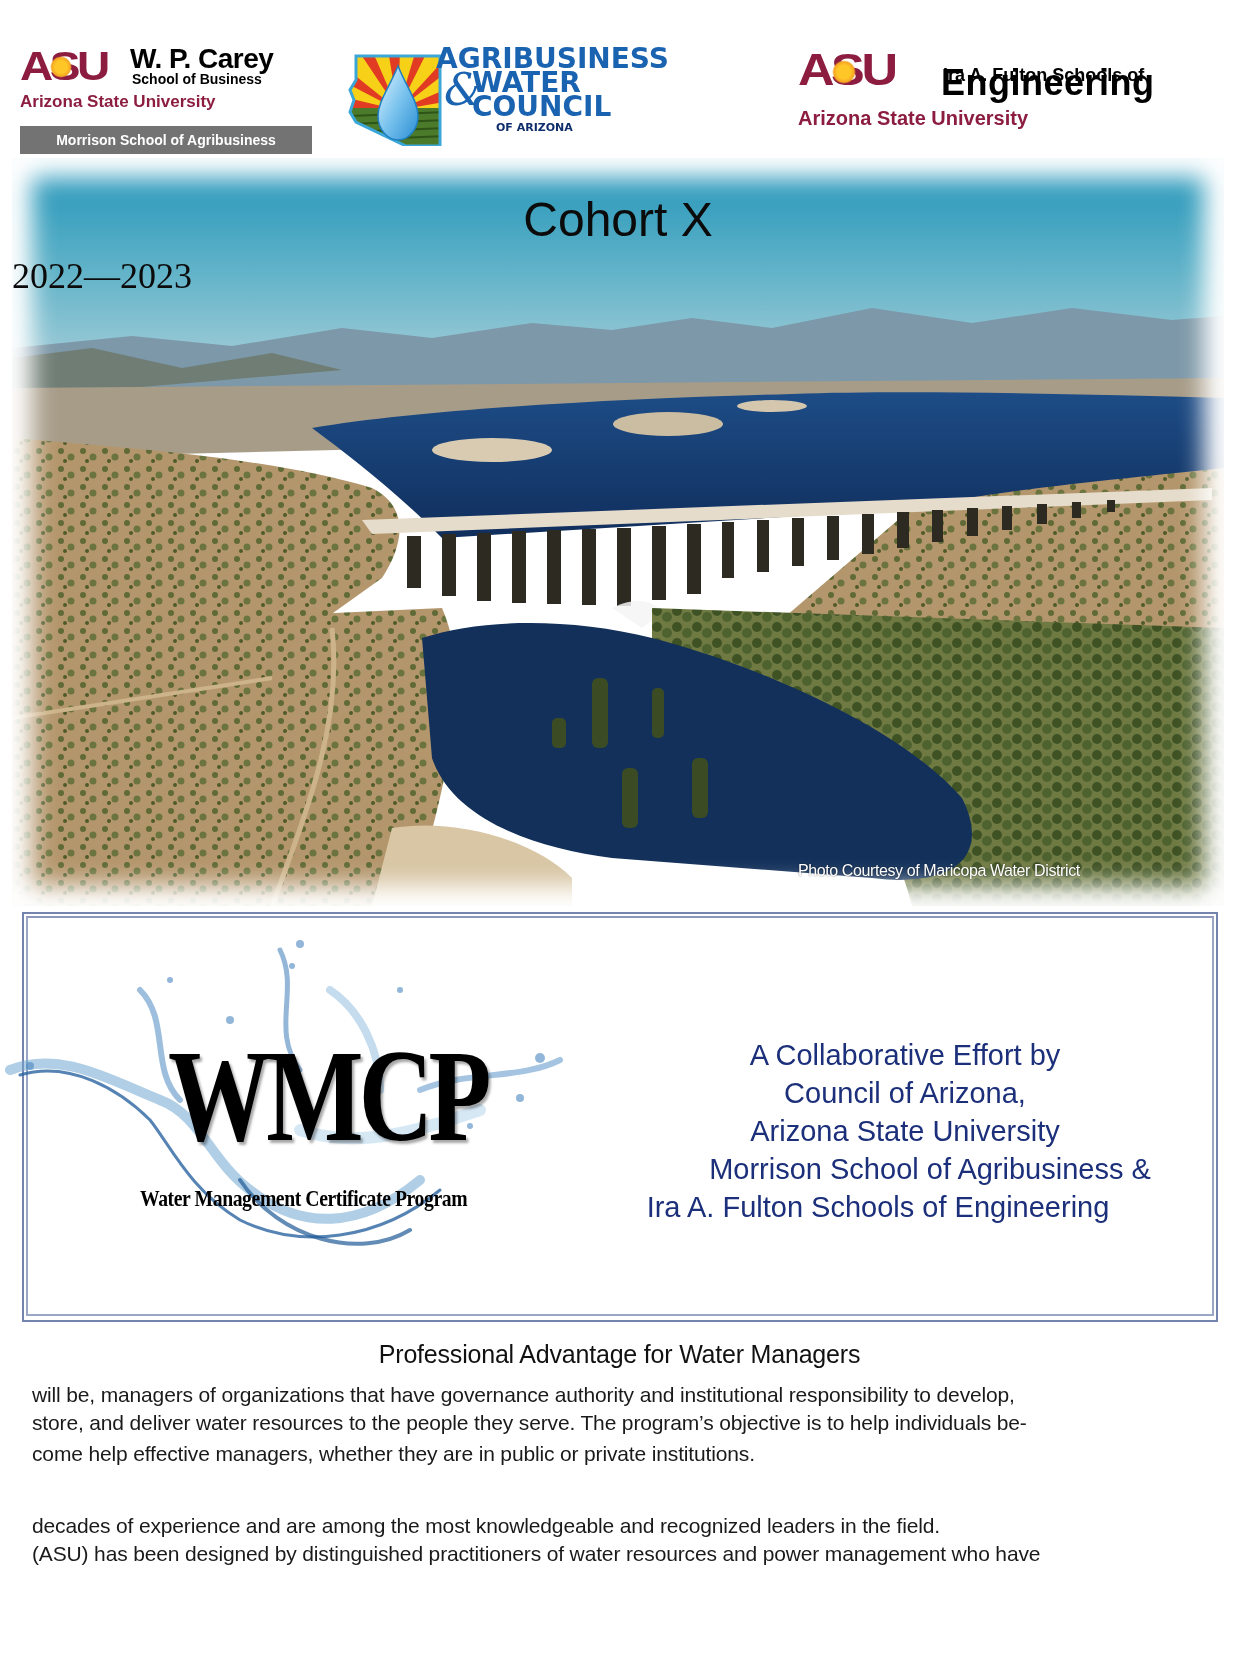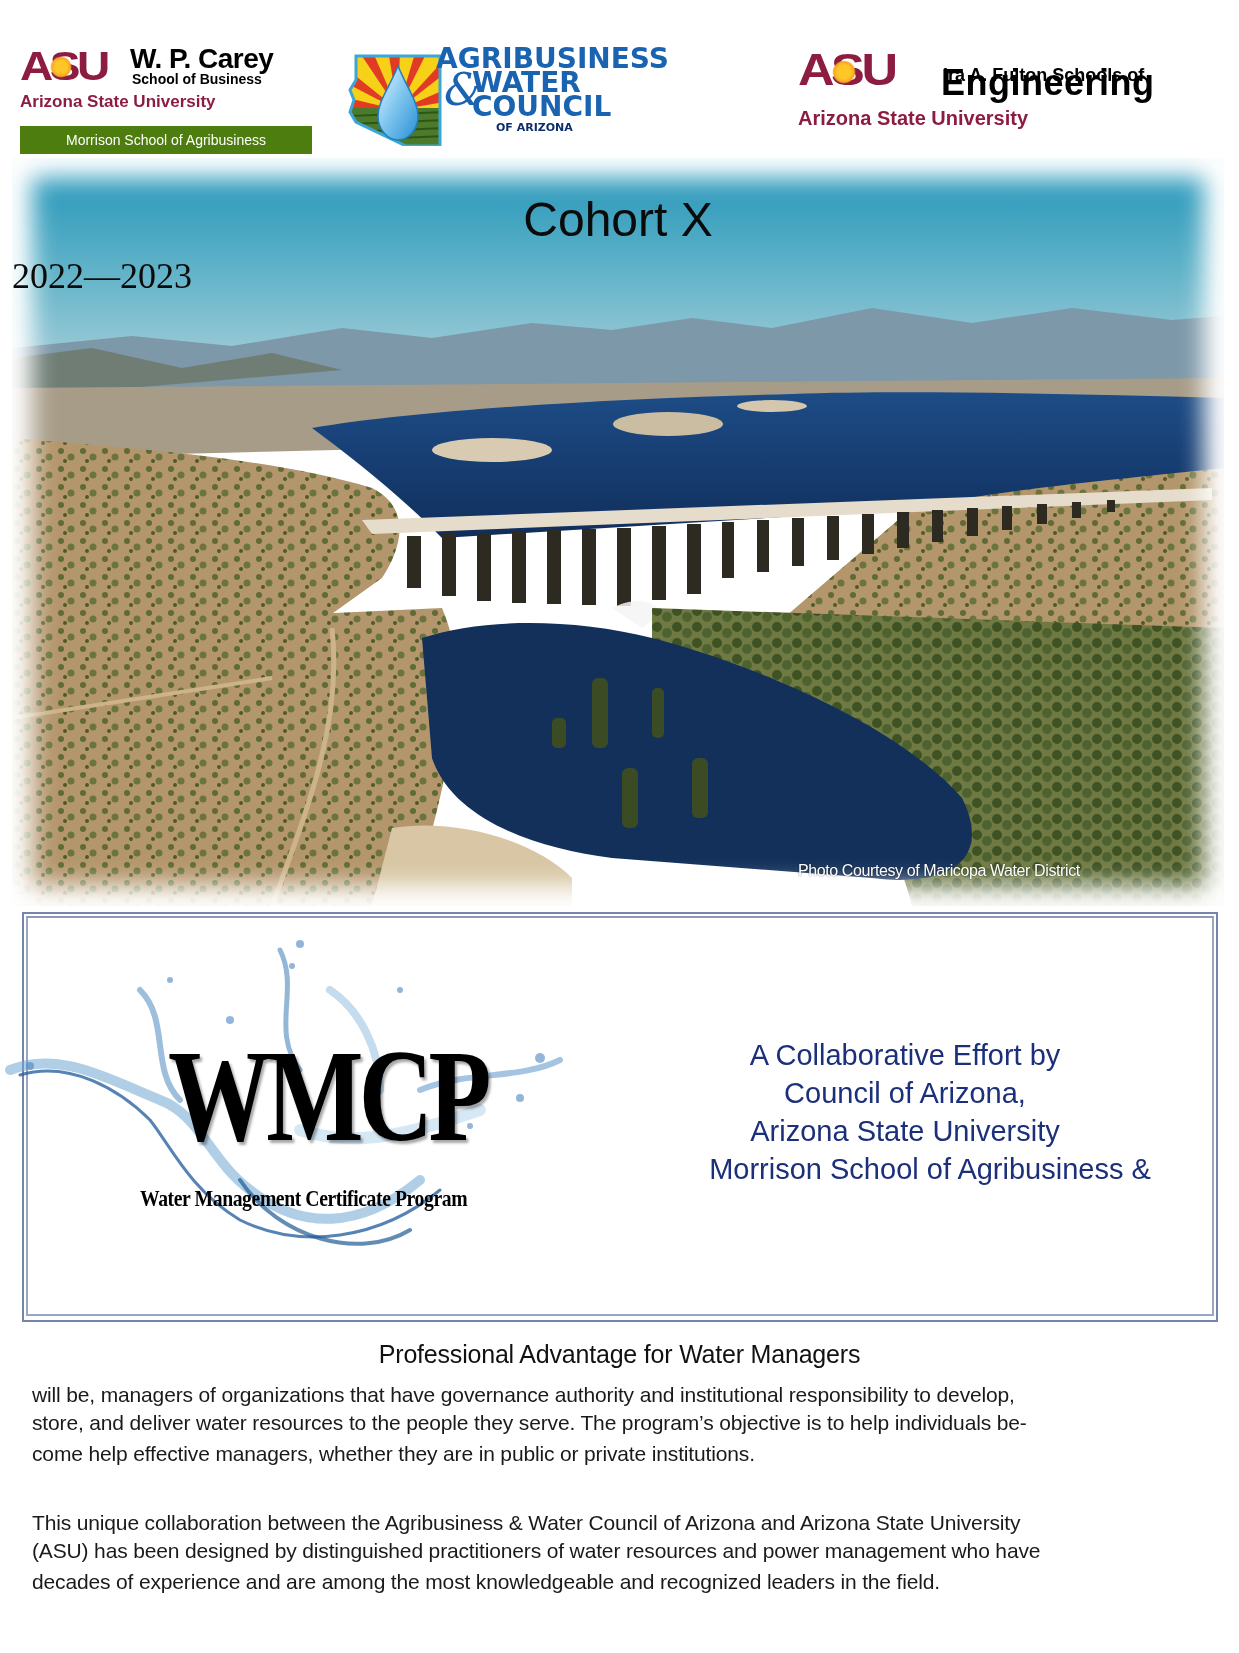--- a/index.html
+++ b/index.html
@@ -5,21 +5,21 @@
   html, body { margin: 0; padding: 0; background: #ffffff; }
   body { width: 1239px; height: 1653px; position: relative; overflow: hidden; font-family: "Liberation Sans", sans-serif; }
 
   
   .logo-asu-carey { position: absolute; left: 20px; top: 44px; width: 300px; height: 112px; }
   .asu-mark { position: absolute; left: 0; top: 2px; font-family: "Liberation Sans", sans-serif; font-weight: 900; font-size: 40px; letter-spacing: -3px; color: #8c1d40; line-height: 40px; transform: scaleX(1.15); transform-origin: left top; }
   .asu-sun { position: absolute; width: 22px; height: 22px; border-radius: 50%; background: radial-gradient(circle, #ffc627 0 40%, #f5a623 60%, rgba(255,198,39,0) 70%); }
   .carey-name { position: absolute; left: 110px; top: 0px; font-weight: 700; font-size: 28px; color: #000; line-height: 30px; letter-spacing: -0.5px; }
   .carey-sub { position: absolute; left: 112px; top: 27px; font-weight: 700; font-size: 14px; color: #000; line-height: 16px; }
   .asu-univ { position: absolute; left: 0; top: 48px; font-weight: 700; font-size: 17px; color: #8c1d40; line-height: 20px; }
-  .morrison-bar { position: absolute; left: 0; top: 82px; width: 292px; height: 28px; background: #4d7c0f; color: #ffffff; font-weight: 400; font-size: 14px; line-height: 28px; text-align: center; }
+  .morrison-bar { position: absolute; left: 0; top: 82px; width: 292px; height: 28px; background: #737373; color: #ffffff; font-weight: 700; font-size: 14px; line-height: 28px; text-align: center; }
 
   .logo-awc { position: absolute; left: 348px; top: 44px; width: 420px; height: 106px; }
   .az-shape { position: absolute; left: 0; top: 6px; width: 96px; height: 96px; }
   .awc-line { position: absolute; font-family: "DejaVu Sans", sans-serif; font-weight: 900; color: #1a63b0; letter-spacing: 0px; }
   .awc-1 { left: 88px; top: 0px; font-size: 28px; line-height: 30px; }
   .awc-amp { position: absolute; left: 96px; top: 24px; font-family: "DejaVu Serif", serif; font-style: italic; font-size: 44px; line-height: 44px; color: #1a63b0; }
   .awc-2 { left: 124px; top: 26px; font-size: 28px; line-height: 26px; }
   .awc-3 { left: 124px; top: 50px; font-size: 28px; line-height: 26px; }
   .awc-4 { left: 148px; top: 78px; font-size: 11px; line-height: 12px; color: #0d2d6b; }
 
@@ -237,27 +237,27 @@
   </svg>
 </div>
 <div class="wmcp-big">WMCP</div>
 <div class="wmcp-sub">Water Management Certificate Program</div>
 
 <div class="collab">
   <div>A Collaborative Effort by</div>
   <div>Council of Arizona,</div>
   <div>Arizona State University</div>
   <div class="l5">Morrison School of Agribusiness &amp;</div>
+  <div class="l6">Ira A. Fulton Schools of Engineering</div>
 </div>
 
 <div class="section-heading">Professional Advantage for Water Managers</div>
 
 <div class="para para1">
   <div>will be, managers of organizations that have governance authority and institutional responsibility to develop,</div>
   <div>store, and deliver water resources to the people they serve. The program’s objective is to help individuals be-</div>
   <div style="margin-top:3px;">come help effective managers, whether they are in public or private institutions.</div>
 </div>
 
 <div class="para para2">
-  <div>This unique collaboration between the Agribusiness &amp; Water Council of Arizona and Arizona State University</div>
+  <div style="margin-top:3px;">decades of experience and are among the most knowledgeable and recognized leaders in the field.</div>
   <div>(ASU) has been designed by distinguished practitioners of water resources and power management who have</div>
-  <div style="margin-top:3px;">decades of experience and are among the most knowledgeable and recognized leaders in the field.</div>
 </div>
 
 </body></html>

